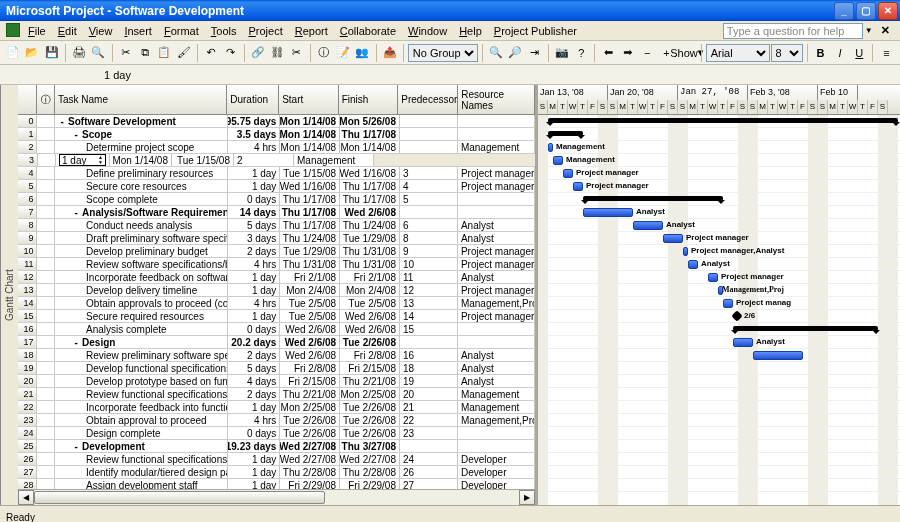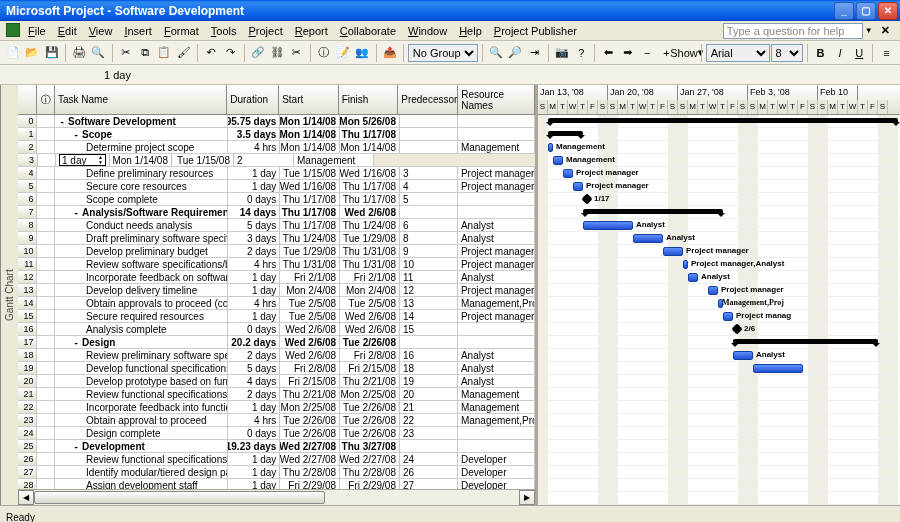--- a/index.html
+++ b/index.html
@@ -533,21 +533,21 @@
           <div class="sb-thumb" style="left:0;width:60%"></div>
         </div>
       <div class="sb-btn">▶</div>
     </div>
   </div>
   <div class="gantt-pane">
     <div class="gantt-header">
       <div class="gantt-weeks" id="gantt-weeks">
           <div class="gantt-week" style="width: 70px;">Jan 13, '08</div>
           <div class="gantt-week" style="width: 70px;">Jan 20, '08</div>
-          <div class="gantt-week" style="width: 70px;">Jan 27, '08</div>
+          <div class="gantt-week" style="width: 70px; font-family: Liberation Mono, monospace;">Jan 27, '08</div>
           <div class="gantt-week" style="width: 70px;">Feb 3, '08</div>
           <div class="gantt-week" style="width: 40px;">Feb 10</div>
         </div>
       <div class="gantt-days" id="gantt-days">
           <div class="gday wk">S</div>
           <div class="gday">M</div>
           <div class="gday">T</div>
           <div class="gday">W</div>
           <div class="gday">T</div>
           <div class="gday">F</div>
@@ -605,24 +605,20 @@
         </div>
         <div class="gantt-row">
           <div class="gbar" style="left: 25px; width: 10px;"></div>
           <div class="gbar-label" style="left: 38px;">Project manager</div>
         </div>
         <div class="gantt-row">
           <div class="gbar" style="left: 35px; width: 10px;"></div>
           <div class="gbar-label" style="left: 48px;">Project manager</div>
         </div>
         <div class="gantt-row">
-          <div class="gbar milestone" style="left: 45px;"></div>
-          <div class="gbar-label" style="left: 56px;">1/17</div>
-        </div>
-        <div class="gantt-row">
           <div class="gbar summary" style="left: 45px; width: 140px;"></div>
         </div>
         <div class="gantt-row">
           <div class="gbar" style="left: 45px; width: 50px;"></div>
           <div class="gbar-label" style="left: 98px;">Analyst</div>
         </div>
         <div class="gantt-row">
           <div class="gbar" style="left: 95px; width: 30px;"></div>
           <div class="gbar-label" style="left: 128px;">Analyst</div>
         </div>

